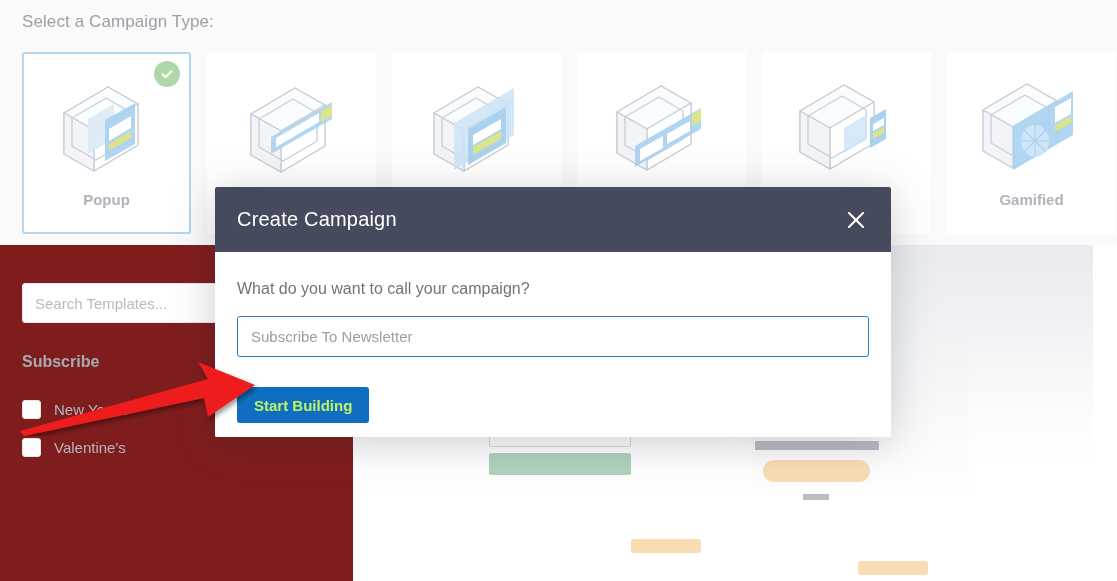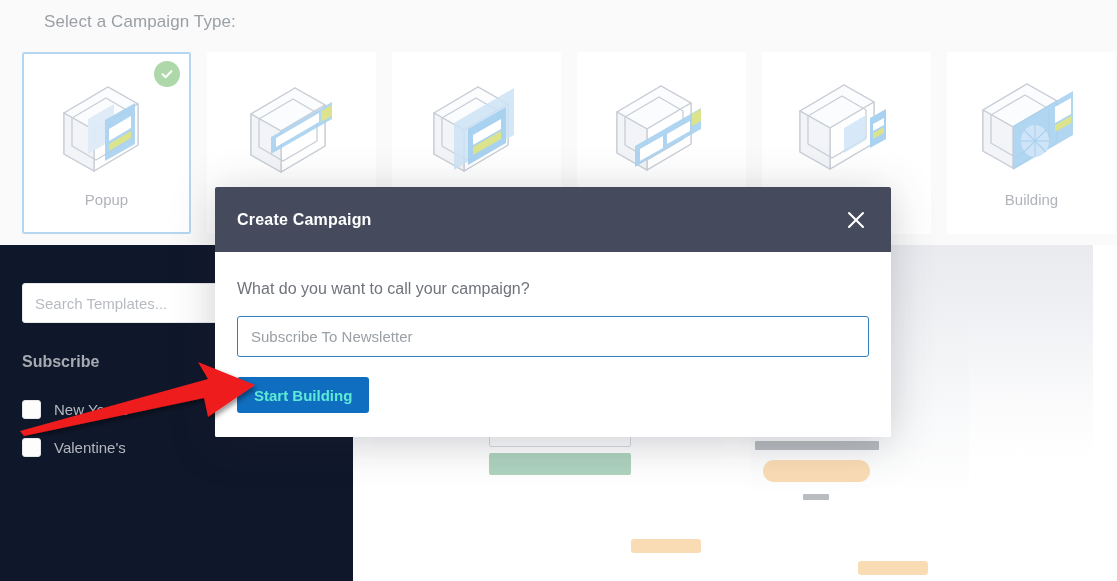--- a/index.html
+++ b/index.html
@@ -25,27 +25,27 @@
     left: 0; top: 0;
     width: 1117px; height: 245px;
     background: #fafafa;
   }
   .type-heading {
     position: absolute;
     left: 22px; top: 12px;
     font-size: 17px;
     color: #9aa0a6;
     letter-spacing: .1px;
-    margin-left: 22px;
   }
   .type-cards {
     position: absolute;
     left: 22px; top: 52px;
     display: flex;
     gap: 16px;
+    font-weight: bold;
   }
   .type-card {
     position: relative;
     width: 169px; height: 182px;
     background: #ffffff;
     border: 1px solid transparent;
     border-radius: 2px;
     display: flex;
     flex-direction: column;
     align-items: center;
@@ -75,21 +75,21 @@
     align-items: center;
     justify-content: center;
   }
   .check-badge svg { display:block; }
 
   
   .sidebar {
     position: absolute;
     left: 0; top: 245px;
     width: 353px; height: 336px;
-    background: #0f172a;
+    background: #7f1d1d;
   }
   .search-box {
     position: absolute;
     left: 22px; top: 38px;
     width: 308px; height: 40px;
     border: 1px solid #e6e8ea;
     border-radius: 3px;
     background: #fff;
     color: #b7bbc1;
     font-size: 15px;
@@ -189,22 +189,22 @@
   .modal-header {
     position: relative;
     height: 65px;
     background: #454b5c;
     display: flex;
     align-items: center;
     padding: 0 22px;
   }
   .modal-title {
     color: #ffffff;
-    font-size: 16px;
-    font-weight: bold;
+    font-size: 20px;
+    font-weight: normal;
     letter-spacing: .2px;
   }
   .modal-close {
     position: absolute;
     right: 18px; top: 50%;
     transform: translateY(-50%);
     width: 34px; height: 34px;
     display: flex;
     align-items: center;
     justify-content: center;
@@ -227,27 +227,27 @@
     border-radius: 3px;
     padding: 0 13px;
     font-size: 15px;
     color: #0369a1;
     font-family: "Liberation Sans", sans-serif;
     outline: none;
     background: #fff;
   }
   .modal-input::placeholder { color:#9aa0a6; }
   .modal-submit {
-    margin-top: 20px;
+    margin-top: 30px;
     height: 36px;
     padding: 0 17px;
     border: none;
     border-radius: 3px;
     background: #0f6ec0;
-    color: #5eead4;
+    color: #bef264;
     font-size: 15px;
     font-weight: bold;
     font-family: "Liberation Sans", sans-serif;
     cursor: pointer;
   }
 
   
   .annotation-arrow {
     position: absolute;
     left: 12px; top: 358px;
@@ -381,21 +381,21 @@
             <g stroke="#a9d1f0" stroke-width="1.1">
               <line x1="54" y1="74" x2="82" y2="74"></line>
               <line x1="68" y1="58" x2="68" y2="90"></line>
               <line x1="57" y1="63" x2="79" y2="85"></line>
               <line x1="57" y1="85" x2="79" y2="63"></line>
             </g>
             <path d="M88 40 L104 31 L104 47 L88 56 Z" fill="#ffffff"></path>
             <path d="M88 58 L104 49 L104 56 L88 65 Z" fill="#dbe38c"></path>
           </g>
         </svg>
-        <div class="type-label">Building</div>
+        <div class="type-label">Gamified</div>
       </div>
 
     </div>
   </div>
 
   <div class="templates-area">
     <div class="tmpl-card tmpl-a">
       <div class="tmpl-inner-line" style="left:118px; top:168px; width:142px; height:24px;"></div>
       <div class="tmpl-inner-line" style="left:118px; top:196px; width:142px; height:24px;"></div>
       <div class="tmpl-green" style="left:118px; top:226px; width:142px; height:22px;"></div>

